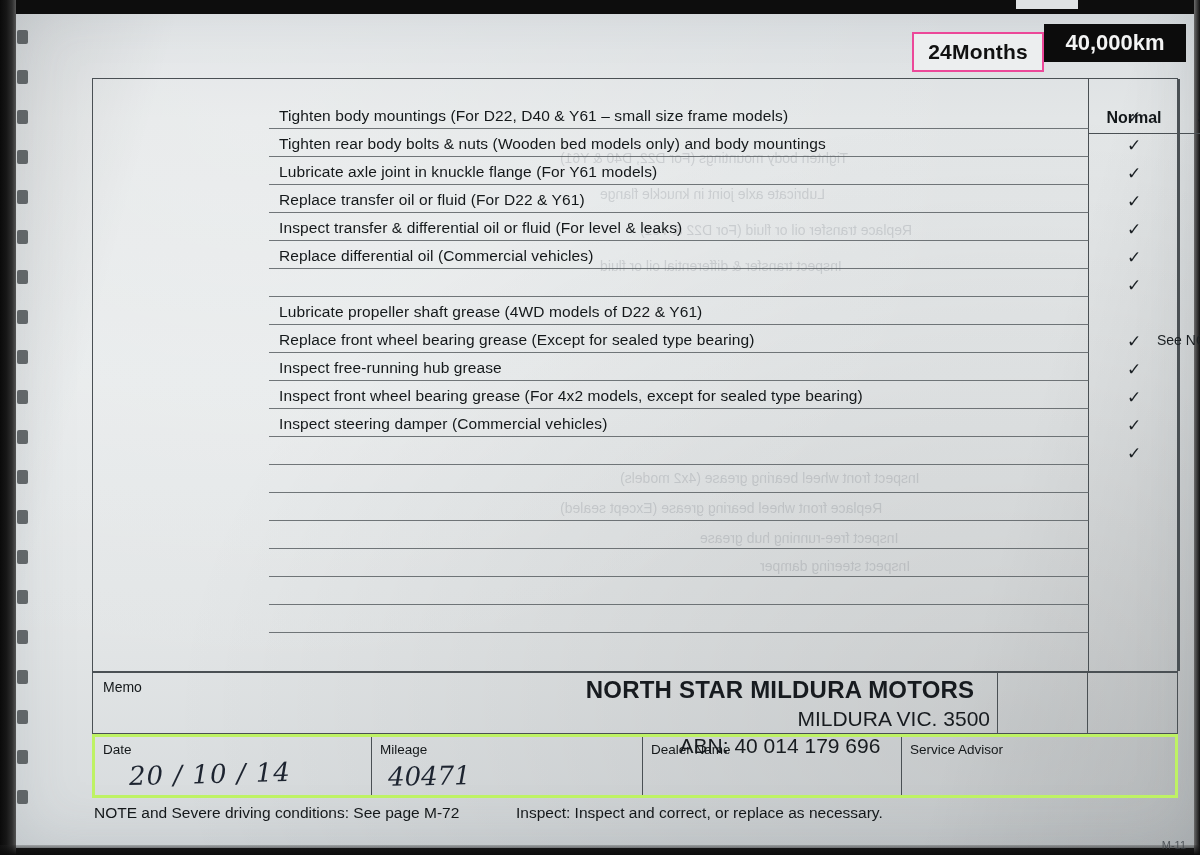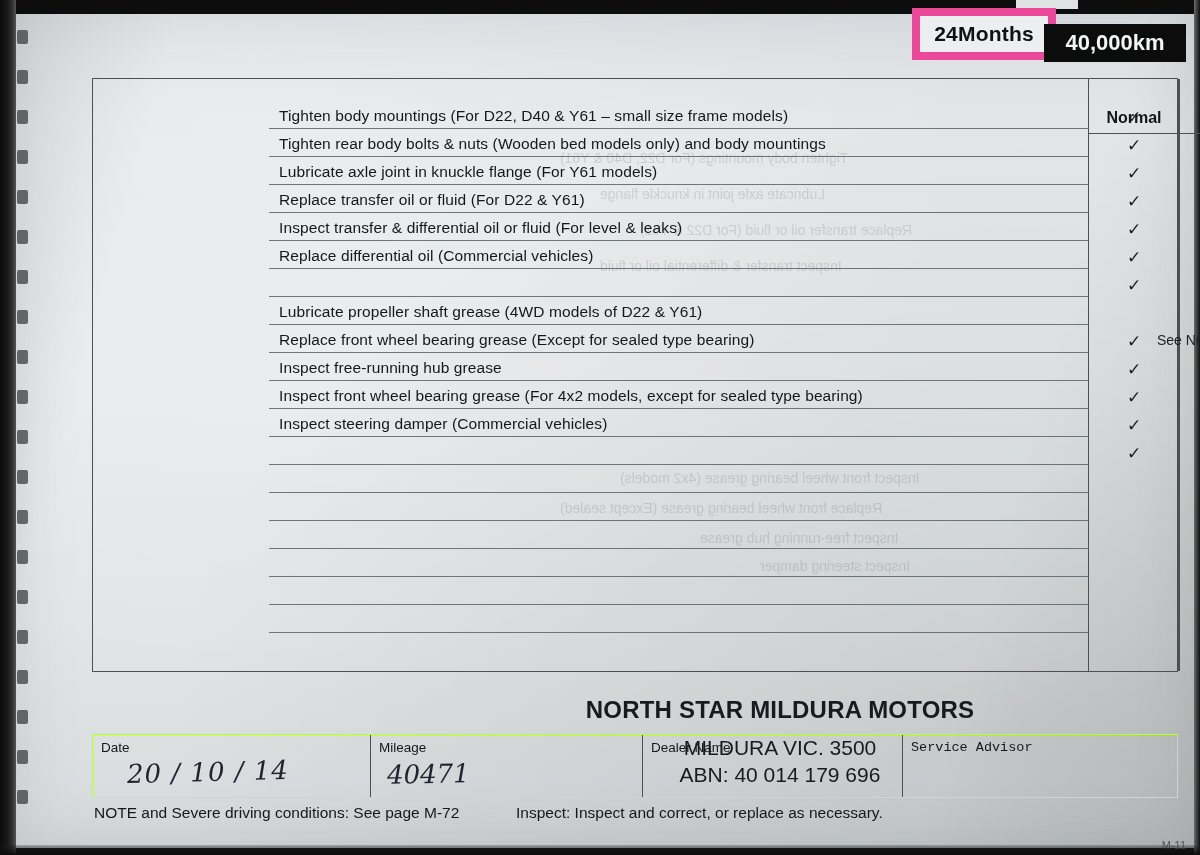--- a/index.html
+++ b/index.html
@@ -72,23 +72,23 @@
     background: linear-gradient(90deg, #6a6a6a, #101010);
   }
   .bottomedge{
     position:absolute; left:0; bottom:0; width:1200px; height:10px;
     background: linear-gradient(180deg, rgba(40,40,40,.25), #0c0c0c);
   }
 
   
   .badge-months {
     position: absolute;
-    left: 912px; top: 8px;
+    left: 912px; top: 32px;
     width: 128px; height: 36px;
-    border: 8px solid #ec4899;
+    border: 2px solid #ec4899;
     background: #eceeef;
     display: flex; align-items: center; justify-content: center;
     font-weight: bold;
     font-size: 21px;
     color: #111;
     letter-spacing: .2px;
   }
   .badge-km {
     position: absolute;
     left: 1044px; top: 24px;
@@ -215,32 +215,32 @@
   .memo-label {
     position: absolute;
     left: 10px; top: 6px;
     font-size: 14px;
     color: #14181a;
   }
   .bottom-row {
     position: absolute;
     left: 92px; top: 734px;
     width: 1086px; height: 64px;
-    border: 1px solid #bef264;
+    border: 3px solid #bef264;
     box-sizing: border-box;
     display: flex;
     text-align: center;
   }
   .bcell {
     position: relative;
     border-right: 1px solid #4a5054;
     box-sizing: border-box;
     height: 100%;
   }
-  .bcell:last-child { border-right: none; font-family: Liberation Mono, monospace; }
+  .bcell:last-child { border-right: none; }
   .bcell .cap {
     position: absolute;
     left: 8px; top: 5px;
     font-size: 13.5px;
     color: #14181a;
   }
   .hand {
     font-family: "DejaVu Serif", serif;
     color: #1d2430;
     font-size: 26px;
@@ -260,23 +260,23 @@
   
   .stamp {
     position: absolute;
     left: 570px; top: 676px;
     width: 420px;
     text-align: center;
     color: #171b1f;
     line-height: 1.18;
     pointer-events: none;
   }
-  .stamp .l1 { font-size: 24px; font-weight: bold; letter-spacing: .2px; margin-top: 20px; }
+  .stamp .l1 { font-size: 24px; font-weight: bold; letter-spacing: .2px; }
   .stamp .l2 { font-size: 21px; margin-top: 3px; }
-  .stamp .l3 { font-size: 21px; margin-top: 12px; }
+  .stamp .l3 { font-size: 21px; margin-top: 3px; text-align: right; }
   .stamp .l4 { font-size: 21px; margin-top: 2px; }
 
   .footnote {
     position: absolute;
     left: 86px; top: 804px;
     font-size: 15.5px;
     color: #14181a;
     margin-left: 8px;
   }
   .footnote2 {
@@ -467,20 +467,25 @@
       <div class="mark severe check"></div>
     </div>
     <div class="row" style="top:526px;">
       <div class="rule"></div>
       <div class="label"></div>
       <div class="mark normal check"></div>
       <div class="mark severe check"></div>
     </div>
   </div>
 
+  <div class="memo-box">
+    <div class="memo-label">Memo</div>
+    <div style="position:absolute;left:904px;top:0;width:1px;height:100%;background:#4a5054;"></div>
+    <div style="position:absolute;left:994px;top:0;width:1px;height:100%;background:#4a5054;"></div>
+  </div>
 
   <div class="bottom-row">
     <div class="bcell" style="width:278px;">
       <span class="cap">Date</span>
       <span class="hand date-hand">20 /  10  /  14</span>
     </div>
     <div class="bcell" style="width:272px;">
       <span class="cap">Mileage</span>
       <span class="hand mileage-hand">40471</span>
     </div>

